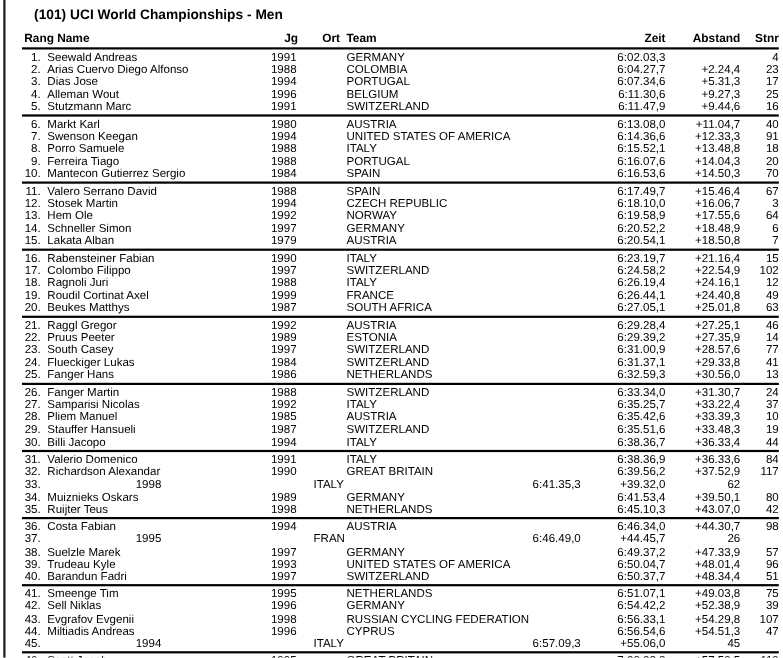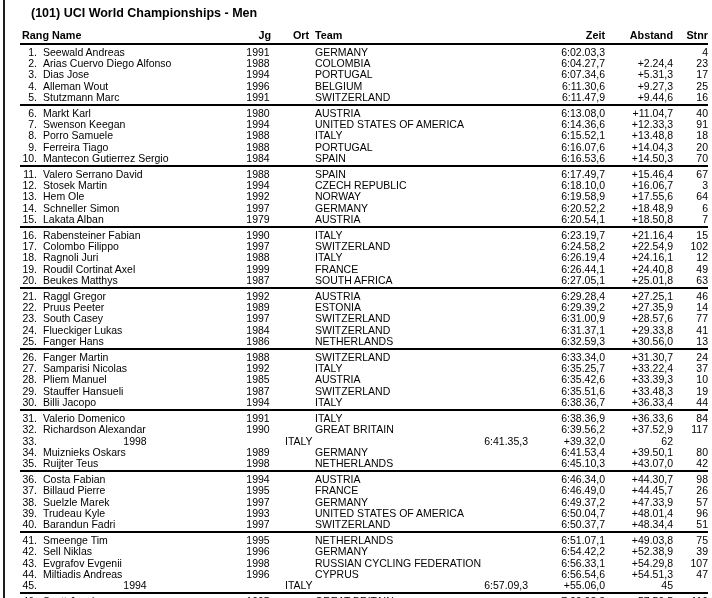--- a/index.html
+++ b/index.html
@@ -449,21 +449,20 @@
           <div class="cell c-name">Costa Fabian</div>
           <div class="cell c-jg">1994</div>
           <div class="cell c-ort"></div>
           <div class="cell c-team">AUSTRIA</div>
           <div class="cell c-zeit">6:46.34,0</div>
           <div class="cell c-abstand">+44.30,7</div>
           <div class="cell c-stnr">98</div>
         </div>
         <div class="grid">
           <div class="cell c-rank">37.</div>
-          <div class="cell c-name">Billaud Pierre</div>
           <div class="cell c-jg">1995</div>
           <div class="cell c-ort"></div>
           <div class="cell c-team">FRANCE</div>
           <div class="cell c-zeit">6:46.49,0</div>
           <div class="cell c-abstand">+44.45,7</div>
           <div class="cell c-stnr">26</div>
         </div>
         <div class="grid">
           <div class="cell c-rank">38.</div>
           <div class="cell c-name">Suelzle Marek</div>

